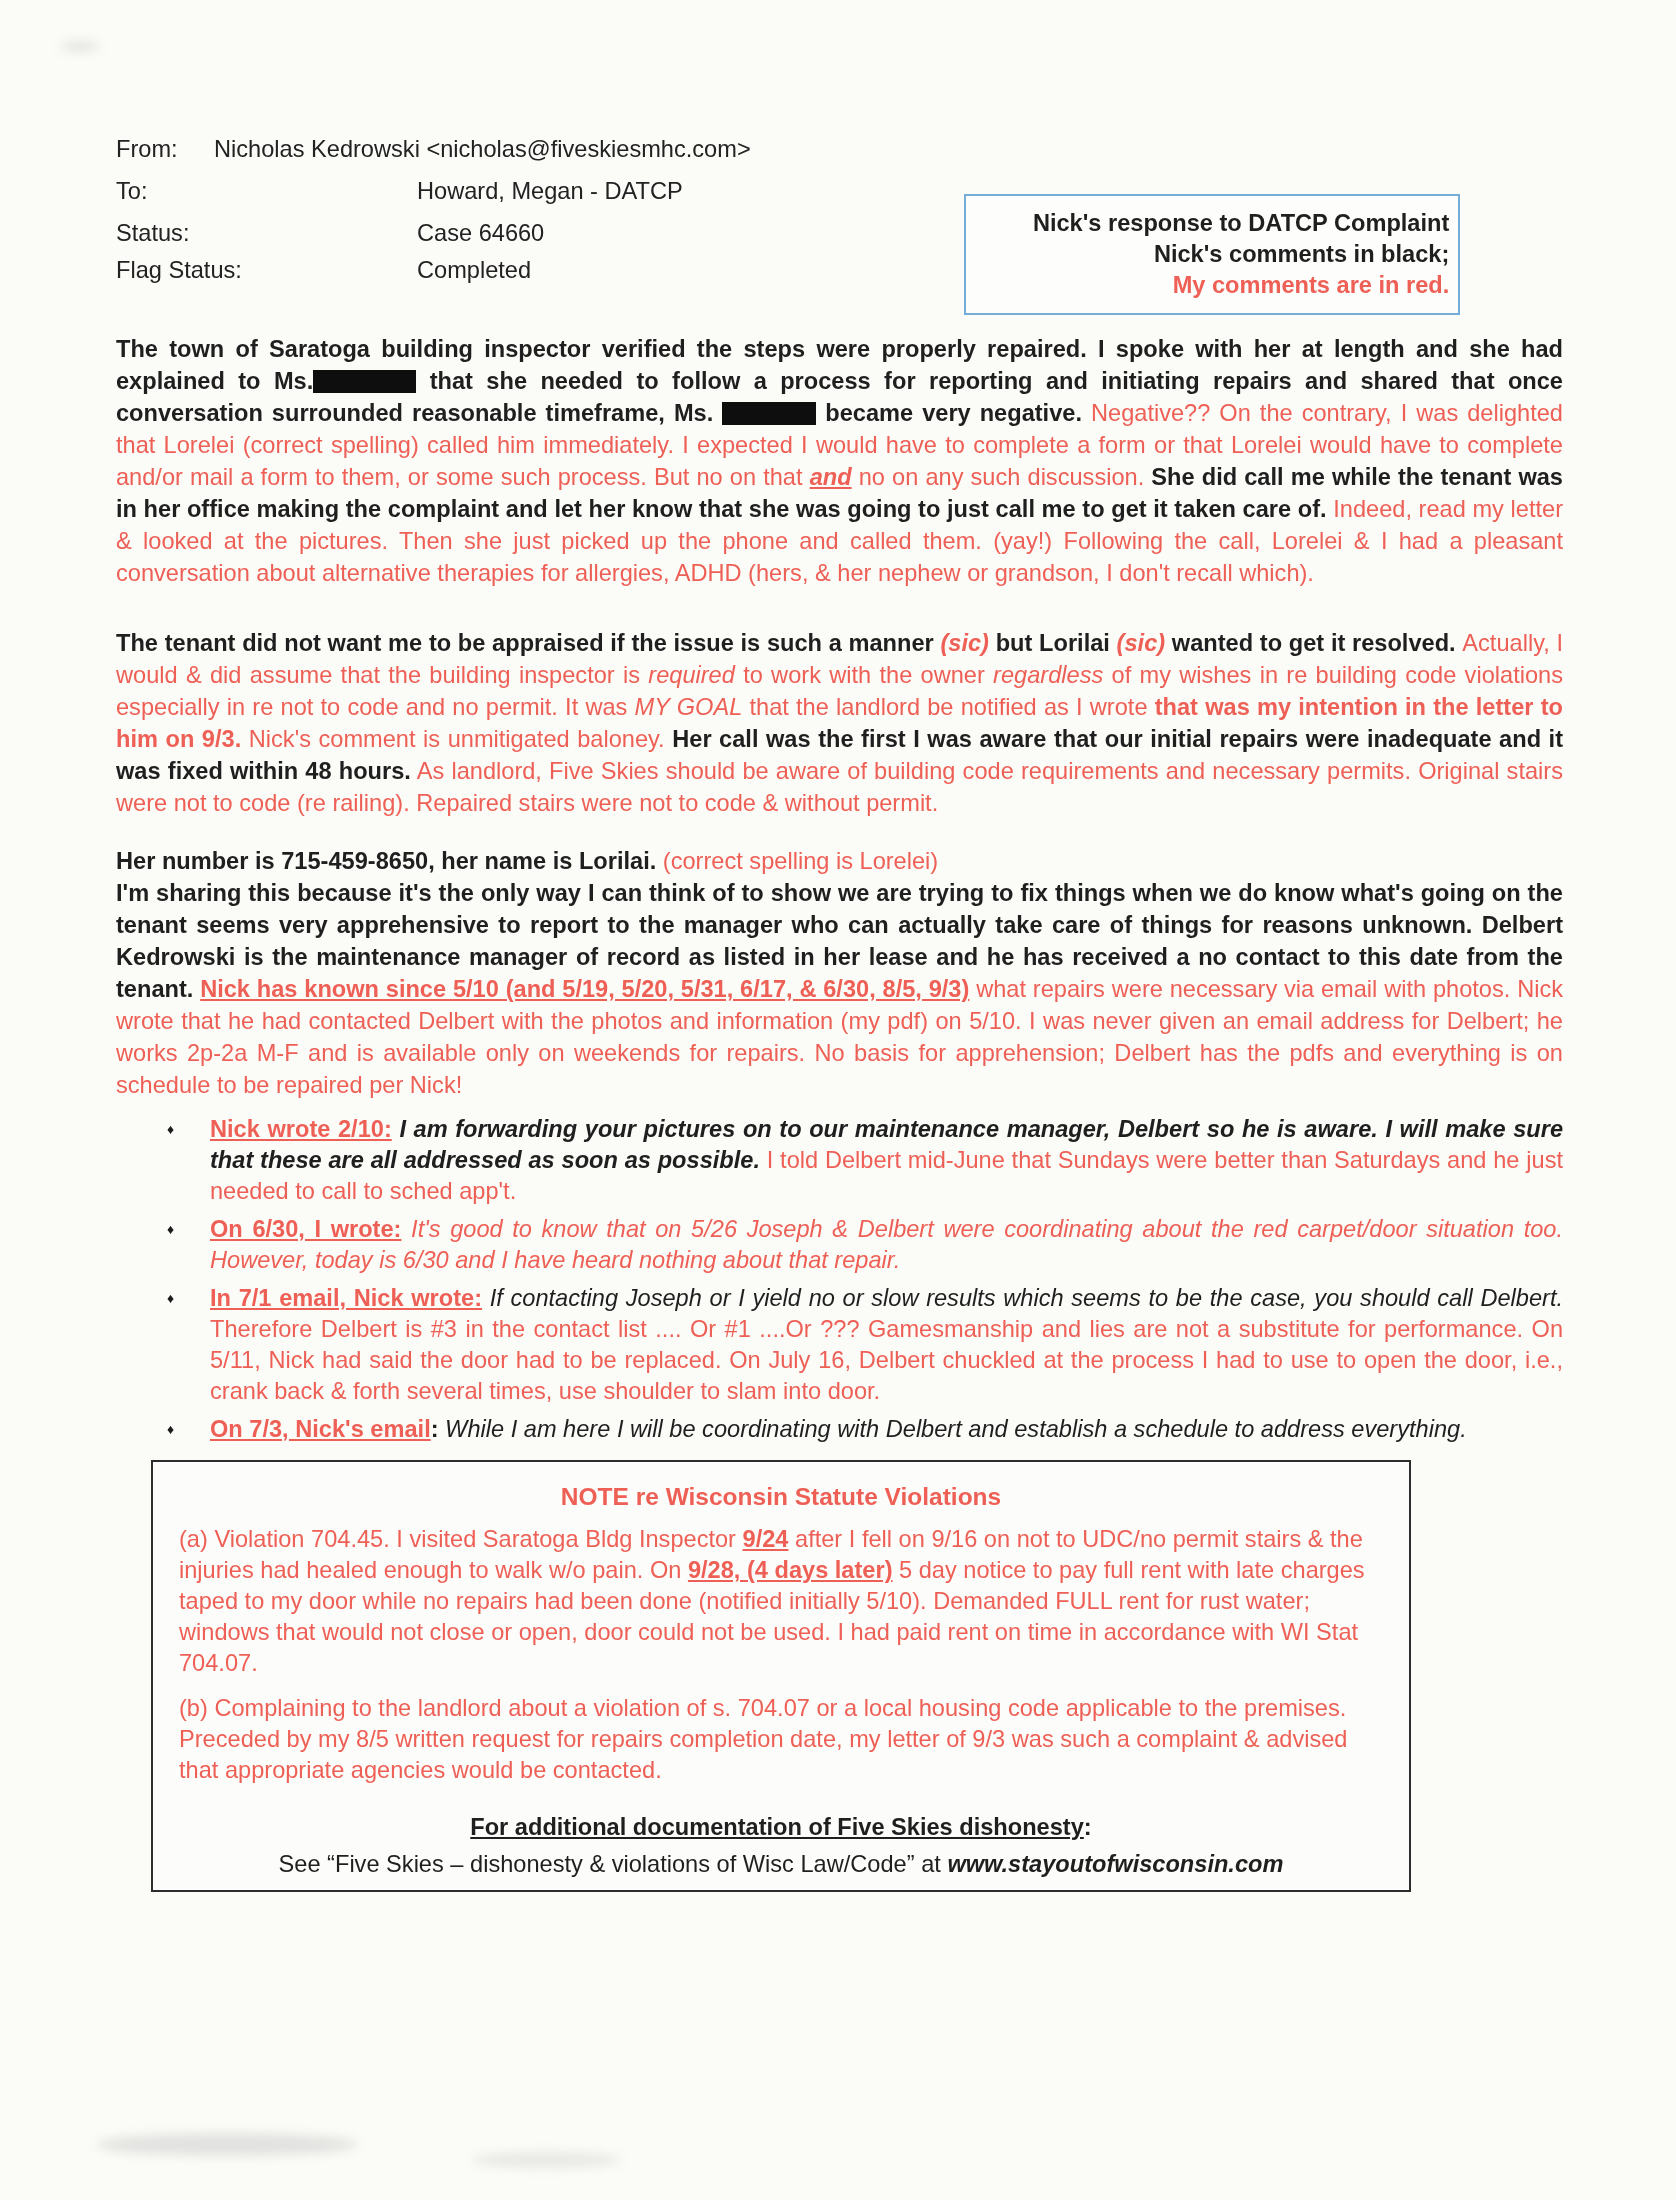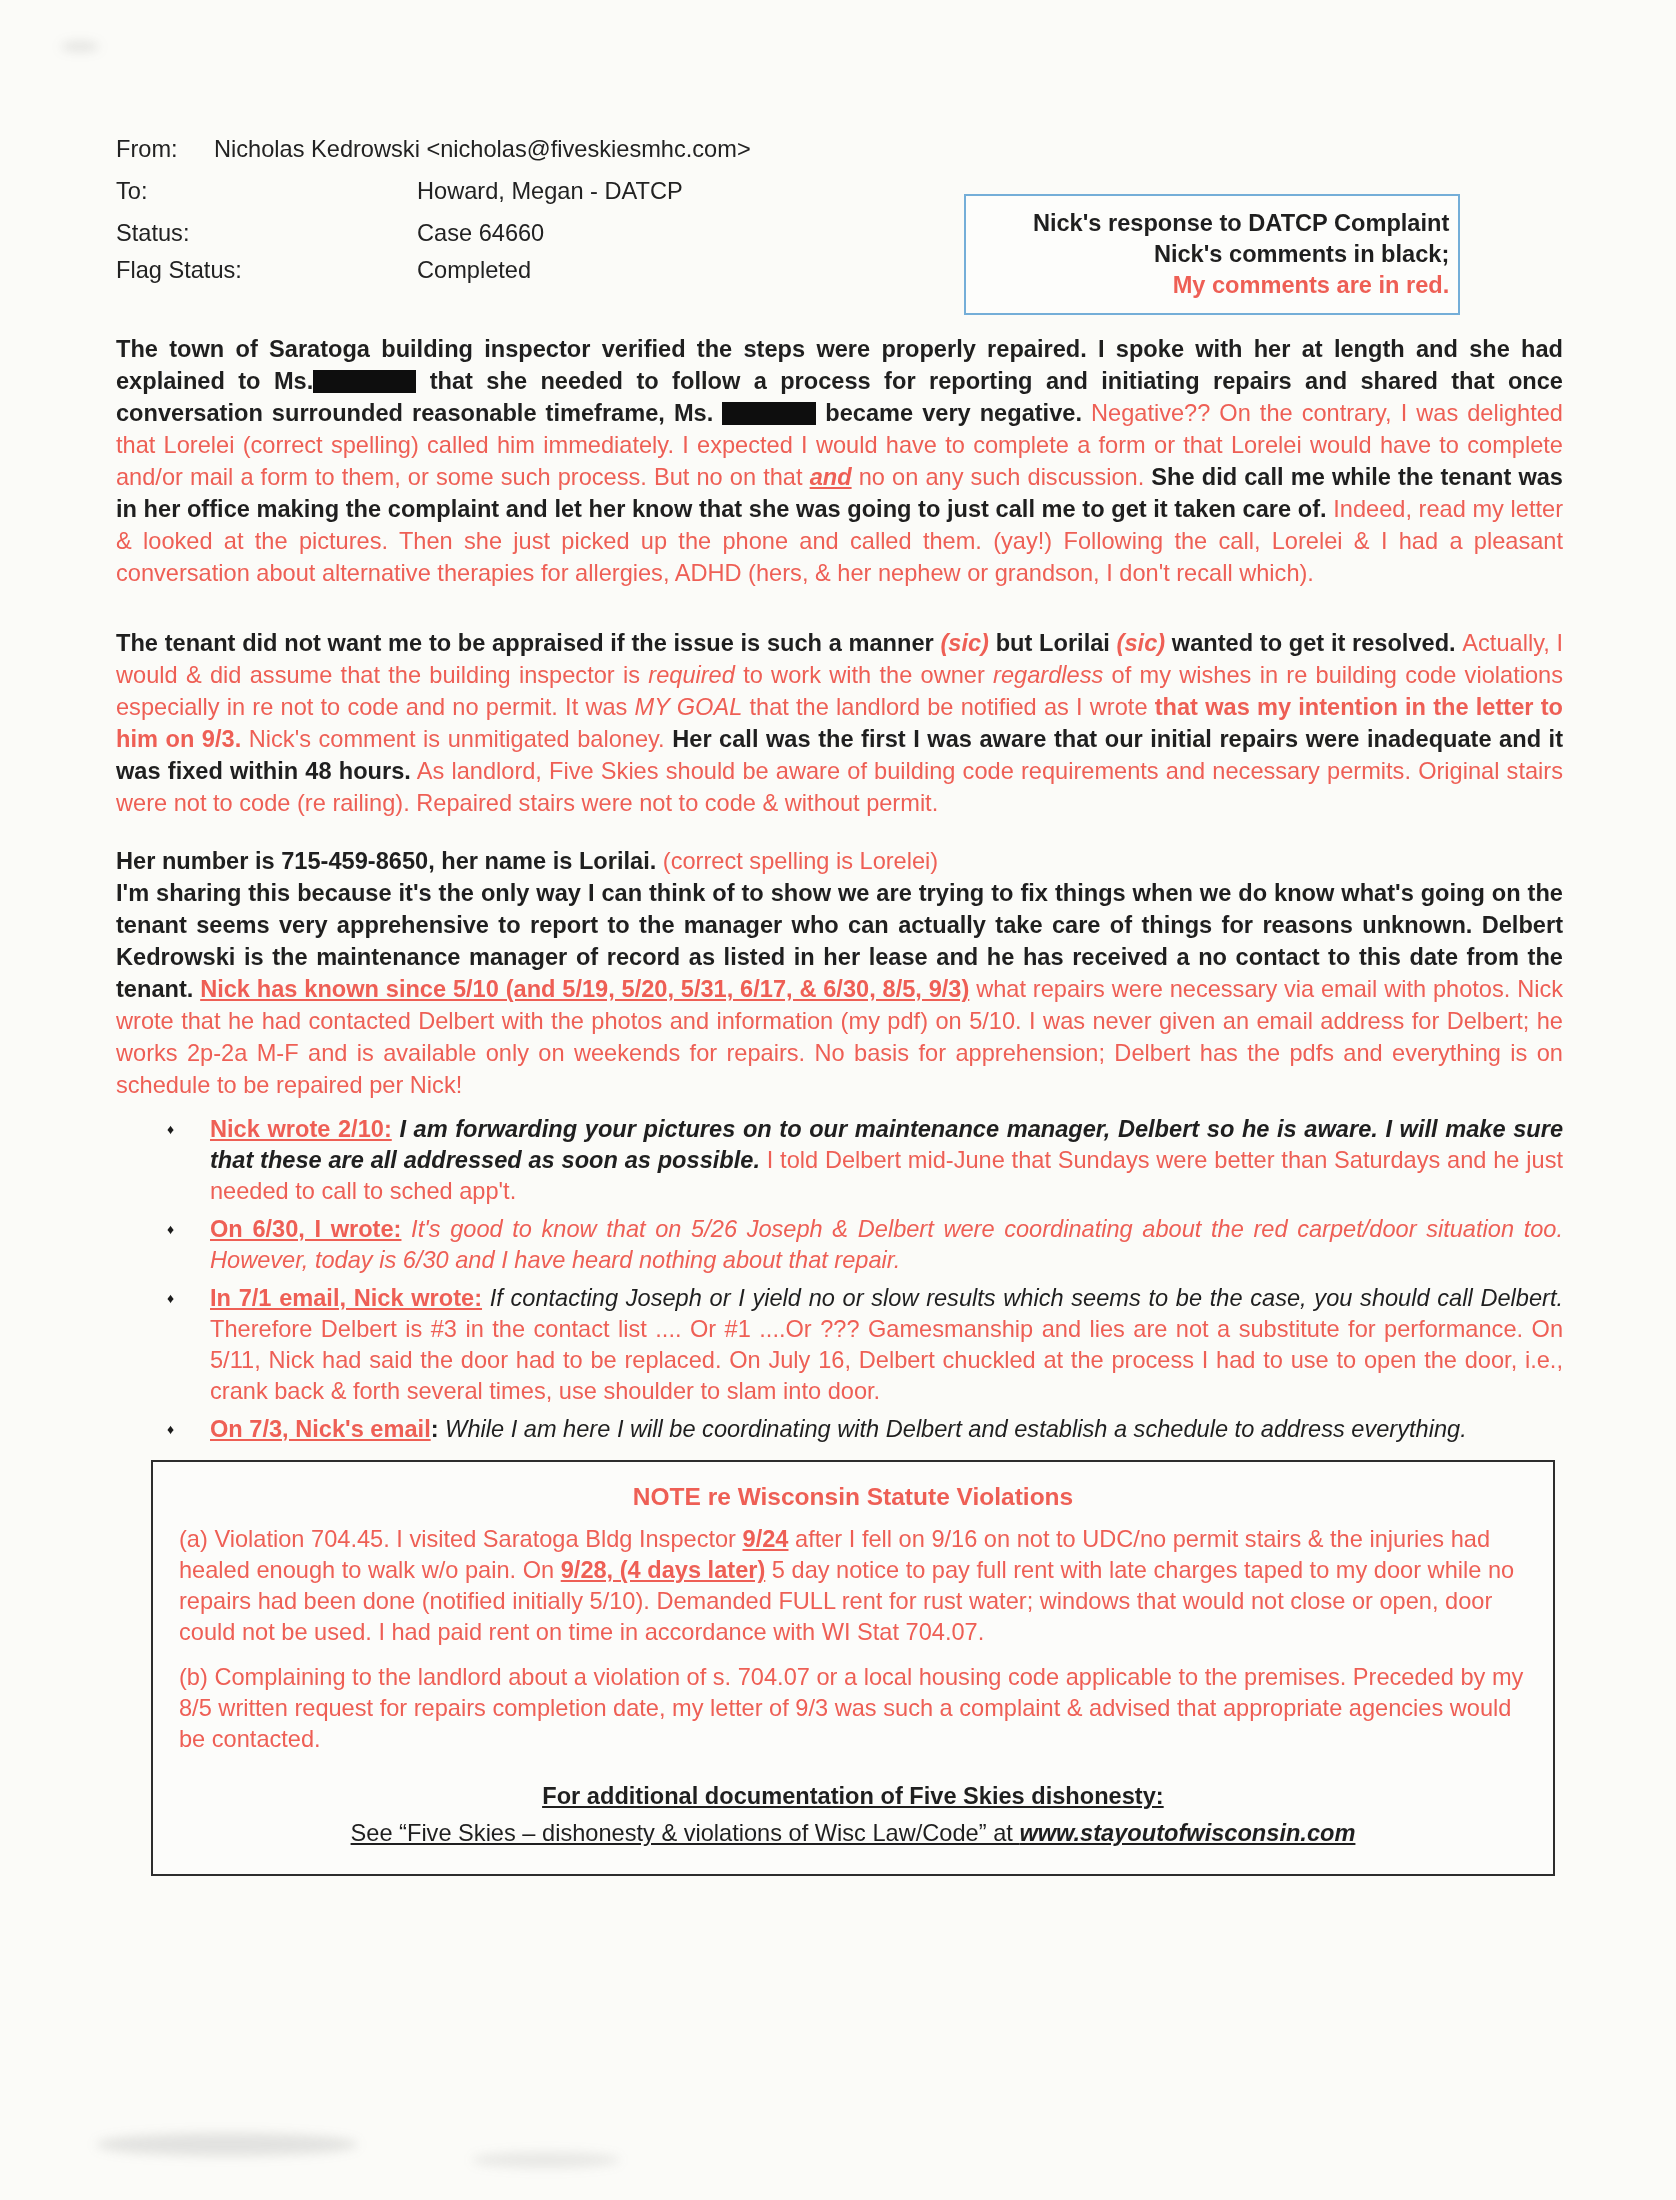--- a/index.html
+++ b/index.html
@@ -47,29 +47,29 @@
   .redact { display: inline-block; height: 23.6px; background: var(--redaction, #0e0e0e); vertical-align: -4.4px; }
 
   
   #bullets { margin-top: 12.2px; padding-left: 51px; }
   .bullet { display: flex; margin-top: 7px; }
   .bchar { flex: none; width: 43px; font-size: 14px; line-height: 31px; color: #1c1c1c; }
   .btext { flex: 1; font-size: 23.6px; line-height: 31px; text-align: justify; }
 
   
   .notebox {
-    margin-left: 35px; margin-top: 15.7px; width: 1404px;
+    margin-left: 35px; margin-top: 15.7px; width: 1260px;
     border: 2.6px solid #2d2d2d;
-    padding: 19px 26px 25px;
+    padding: 19px 26px 10px;
     background: #fcfcfa;
   }
   .nb-title { text-align: center; font-size: 24.5px; line-height: 31px; }
   .nb-para { font-size: 23.6px; line-height: 31px; margin-top: 14px; text-align: left; }
   .nb-para:first-of-type { margin-top: 12.2px; }
-  .nb-center { text-align: center; font-size: 23.6px; line-height: 31px; text-decoration: underline; }
+  .nb-center { text-align: center; font-size: 23.6px; line-height: 31px; }
   .nb-center.first { margin-top: 26px; }
   .nb-center.second { margin-top: 5.2px; }
 
   
   .smudge { position: absolute; border-radius: 50%; filter: blur(5.2px); }
   .s1 { left: 96px; top: 2133px; width: 262px; height: 23px; background: rgba(100,100,100,0.16); }
   .s2 { left: 472px; top: 2152px; width: 148px; height: 15.7px; background: rgba(100,100,100,0.12); }
   .s3 { left: 61px;  top: 42px;   width: 38px;  height: 8.7px; background: rgba(90,90,90,0.16); }
 </style>
 </head>

